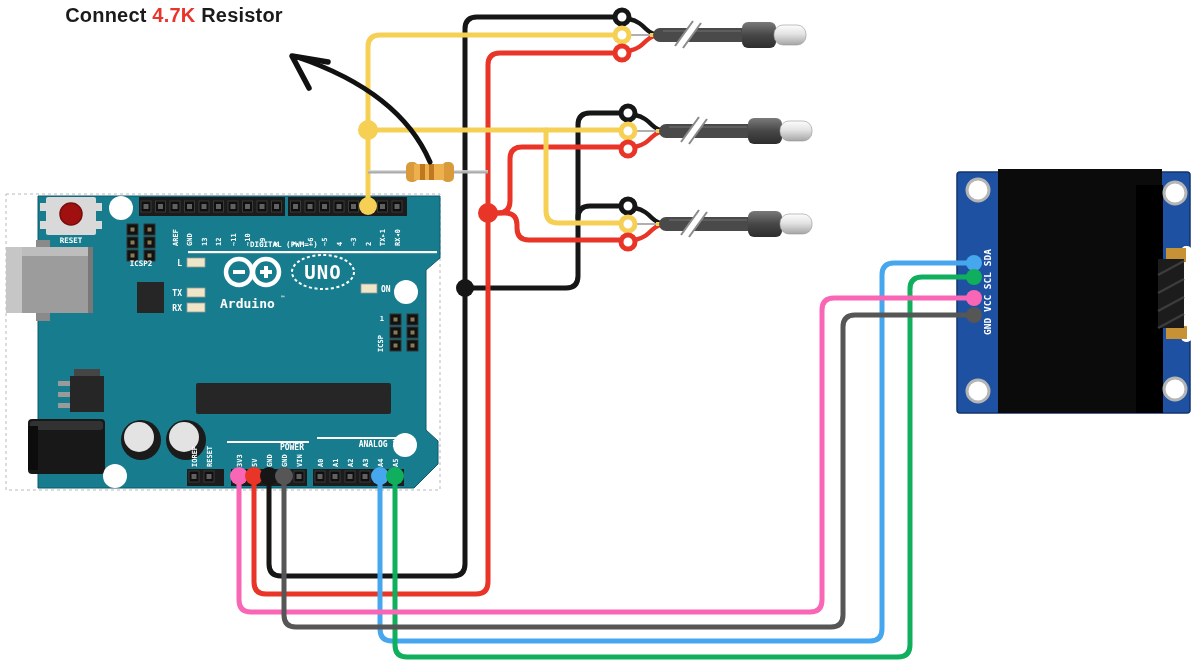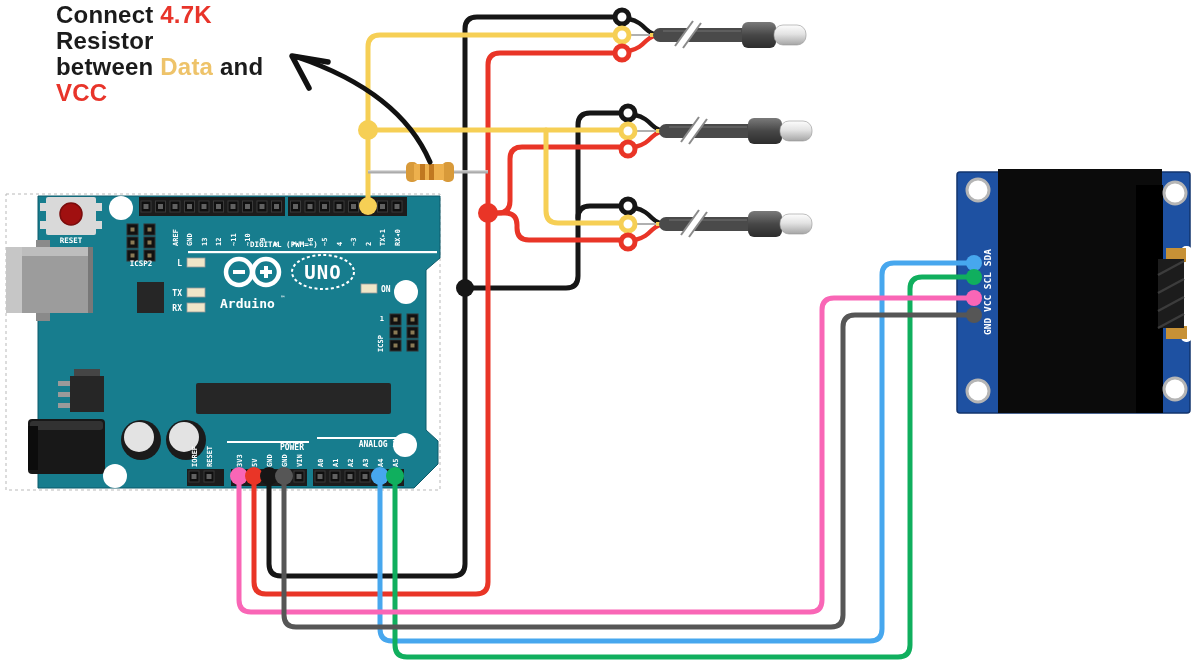--- a/index.html
+++ b/index.html
@@ -1,21 +1,21 @@
 <!DOCTYPE html>
 <html style="--wire-yellow: #F6CF55; --wire-red: #E93527; --wire-black: #161616; --wire-pink: #F966B6; --wire-gray: #565656; --wire-blue: #47A7EE; --wire-green: #10AF5E; --board-teal: #177D8E; --oled-pcb: #1E51A2; --annotation-red: #E8342A; --annotation-gold: #EEC36A;"><head>
 <meta charset="utf-8">
 <style>
   html,body{margin:0;padding:0;background:#ffffff;}
   #stage{position:relative;width:1192px;height:663px;background:#fff;overflow:hidden;
          font-family:"Liberation Sans",sans-serif;}
   #scene{position:absolute;left:0;top:0;}
   
-  #annotation{position:absolute;left:56px;top:2px;width:236px;text-align:left;
-    font-size:24px;line-height:26px;font-weight:bold;color:#1b1b1b;letter-spacing:.2px;}
+  #annotation{position:absolute;left:56px;top:2px;width:236px;text-align:center;
+    font-size:20px;line-height:26px;font-weight:bold;color:#1b1b1b;letter-spacing:.2px;}
   .c-red{color:var(--annotation-red);}
   .c-gold{color:var(--annotation-gold);}
   
   .wire{fill:none;stroke-width:5;stroke-linecap:round;}
   .w-yellow{stroke:var(--wire-yellow);}
   .w-red{stroke:var(--wire-red);}
   .w-black{stroke:var(--wire-black);}
   .w-pink{stroke:var(--wire-pink);}
   .w-gray{stroke:var(--wire-gray);}
   .w-blue{stroke:var(--wire-blue);}
@@ -413,15 +413,14 @@
       <circle cx="395" cy="476" r="9" class="d-green"></circle>
       <circle cx="974" cy="263" r="8" class="d-blue"></circle>
       <circle cx="974" cy="277" r="8" class="d-green"></circle>
       <circle cx="974" cy="298" r="8" class="d-pink"></circle>
       <circle cx="974" cy="315" r="8" class="d-gray"></circle>
     </g>
   </svg>
 
   <div id="annotation">
     <div><span>Connect</span> <span class="c-red">4.7K</span> <span>Resistor</span></div>
-    <div><span>between</span> <span class="c-gold">Data</span> <span>and</span> <span class="c-red">VCC</span></div>
   </div>
 </div>
 
 </body></html>

